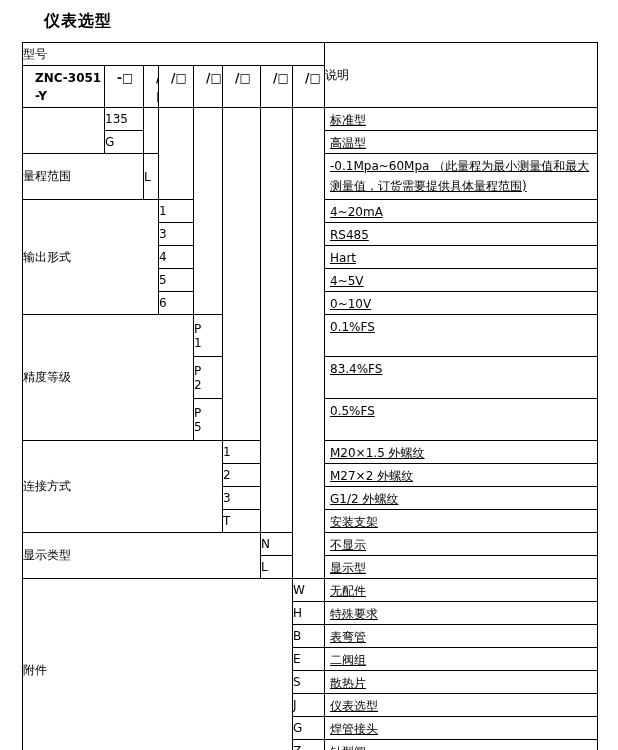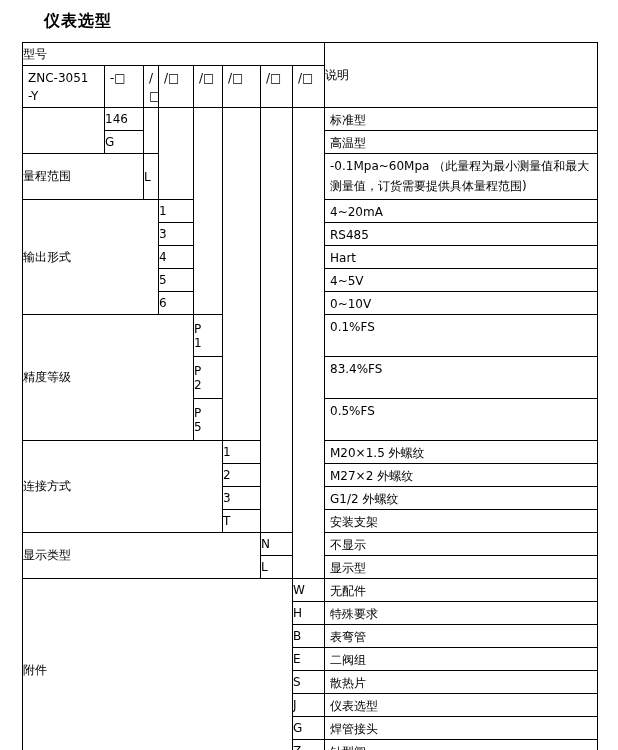--- a/index.html
+++ b/index.html
@@ -15,25 +15,26 @@
   table{
     border-collapse:collapse;table-layout:fixed;
     margin:10px 0 0 22px;width:575px;
   }
   td{
     border:1px solid #000;font-size:12px;padding:0;overflow:hidden;
   }
   .c{vertical-align:middle;}
   .d{
     text-align:left;vertical-align:top;padding:2px 4px 0 5px;
-    line-height:20px;overflow-wrap:break-word;
+    line-height:20px;overflow-wrap:break-word;text-decoration:underline;
   }
   .m{
-    text-align:left;vertical-align:top;padding:3px 0 0 5px;
+    text-align:left;vertical-align:top;padding:3px 0 0 12px;
     line-height:18px;
+    font-weight:bold;
   }
   .ln{display:block;}
   .hdr{height:22px;}
   tr.r21{height:21px;}
   tr.r22{height:22px;}
   tr.r42{height:42px;}
   tr.r46{height:46px;}
 </style>
 </head>
 <body>
@@ -71,21 +72,21 @@
     </td>
     <td class="m">/□</td>
     <td class="m">/□</td>
     <td class="m">/□</td>
     <td class="m">/□</td>
     <td class="m">/□</td>
   </tr>
 
   <tr class="r21">
     <td rowspan="2"></td>
-    <td class="c">146</td>
+    <td class="c">135</td>
     <td rowspan="2"></td>
     <td rowspan="3"></td>
     <td rowspan="8"></td>
     <td rowspan="11"></td>
     <td rowspan="15"></td>
     <td rowspan="17"></td>
     <td class="d">标准型</td>
   </tr>
 
   <tr class="r21">

